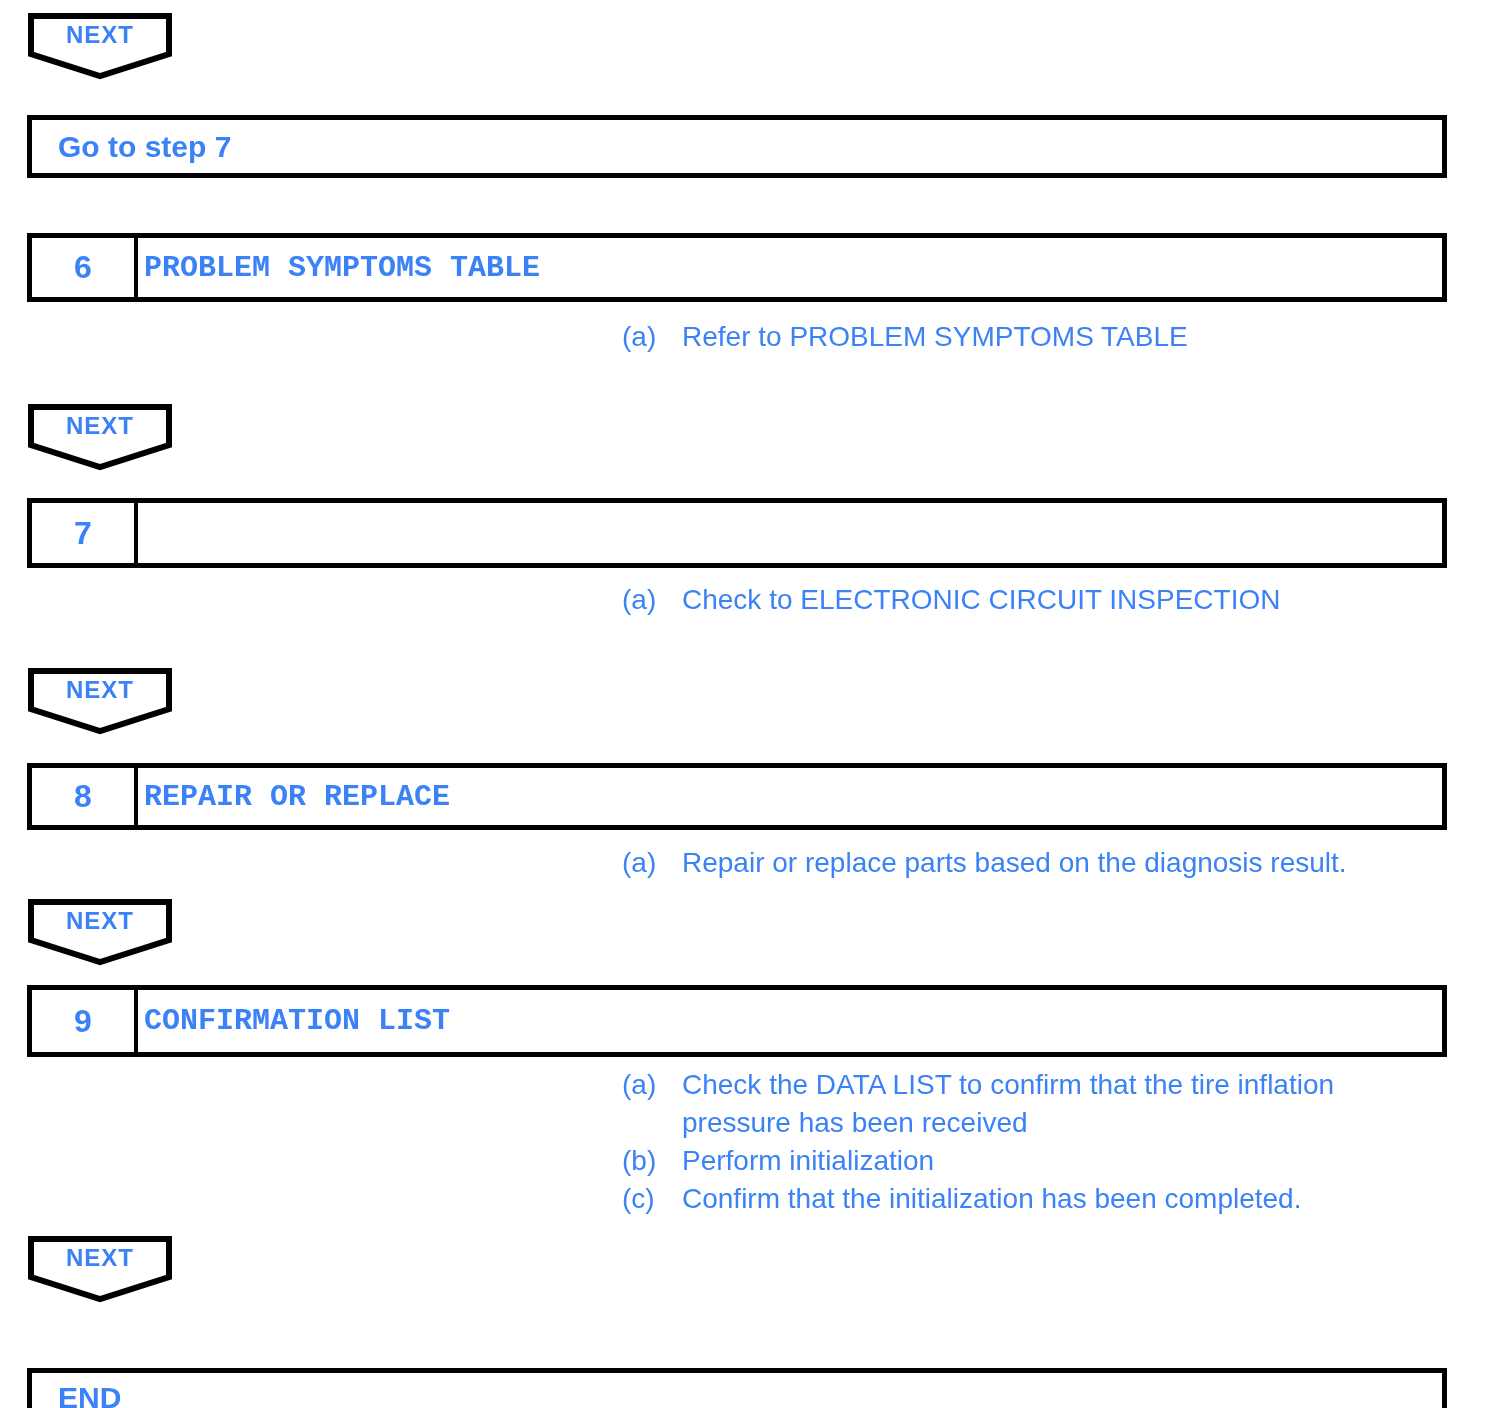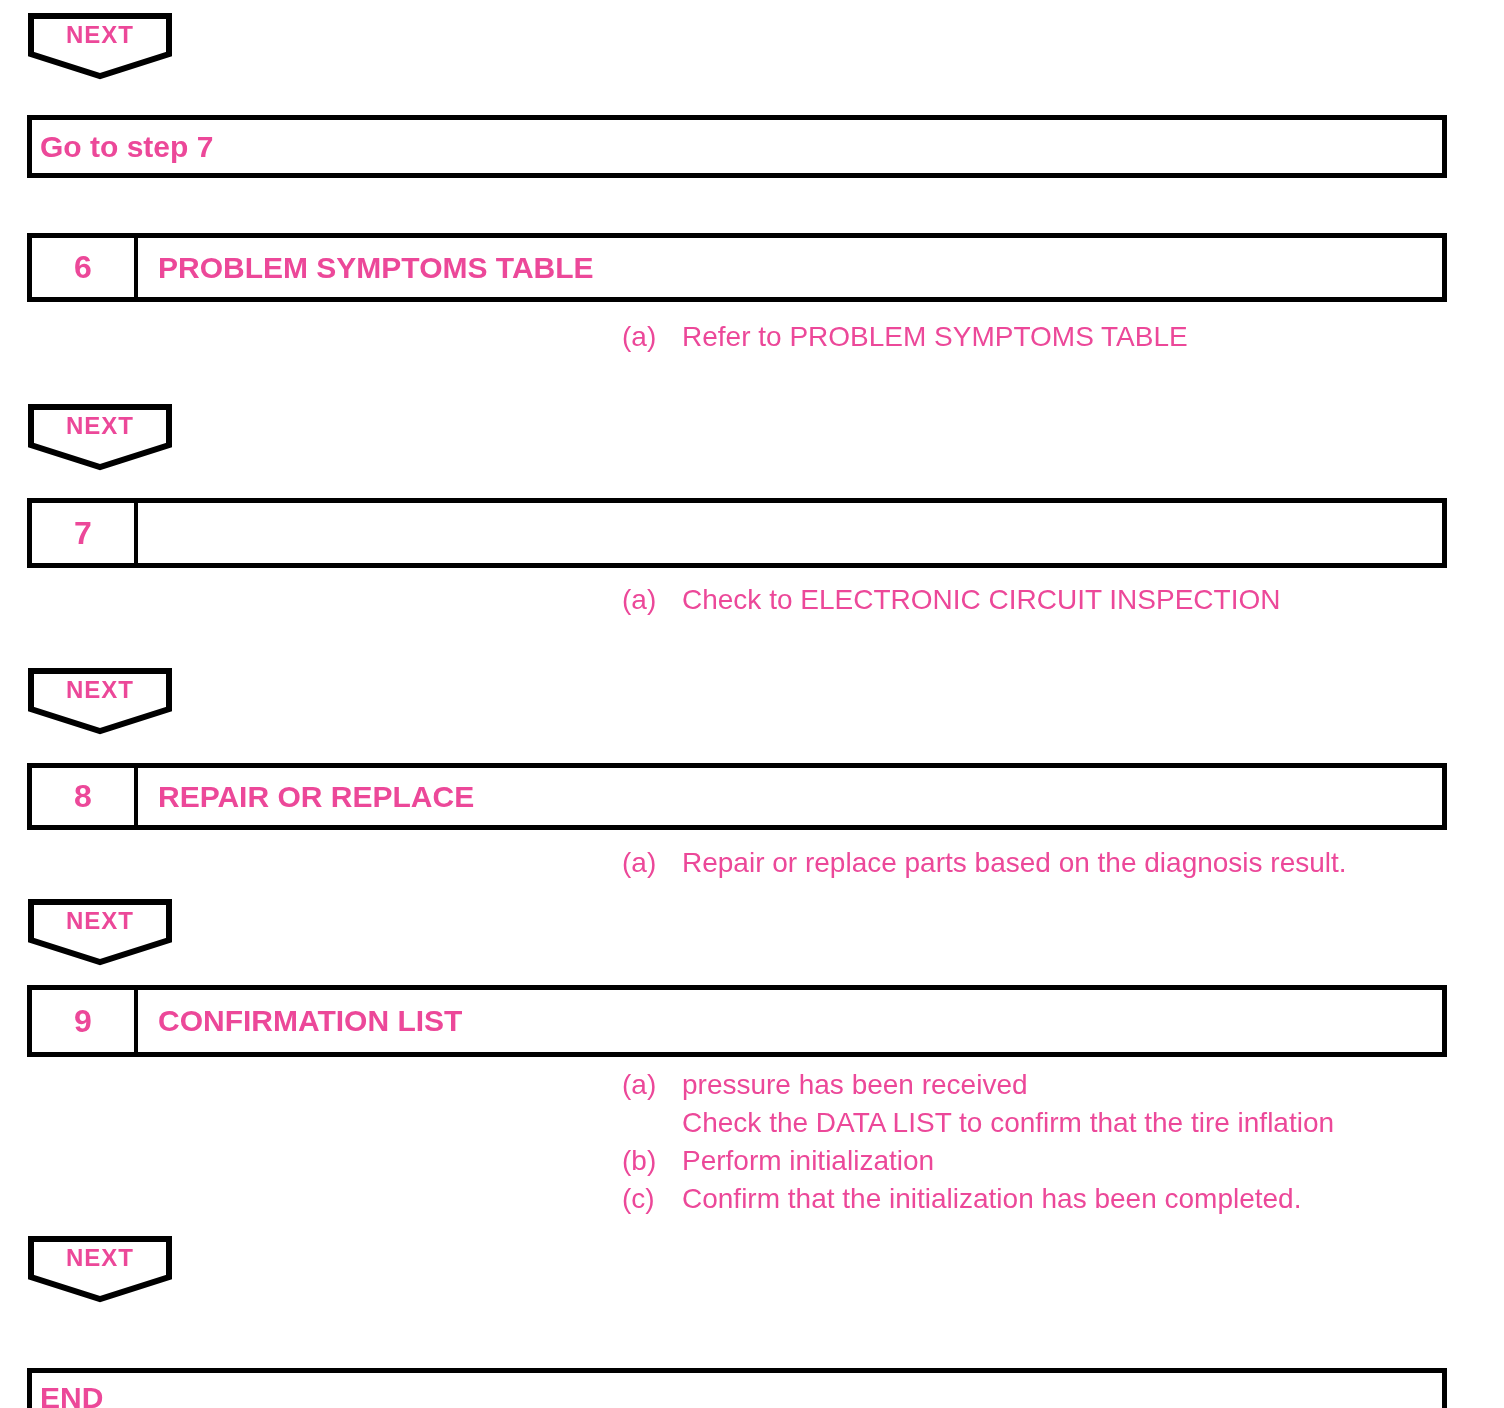--- a/index.html
+++ b/index.html
@@ -5,21 +5,21 @@
   html, body {
     margin: 0;
     padding: 0;
     background: #ffffff;
   }
   .canvas {
     position: relative;
     width: 1504px;
     height: 1408px;
     background: #ffffff;
-    color: #ec4899;
+    color: #3b82f6;
     font-family: "Liberation Sans", sans-serif;
   }
   
   .arrow {
     position: absolute;
     left: 27px;
     width: 146px;
     height: 68px;
   }
   .arrow svg {
@@ -42,21 +42,21 @@
   
   .wide-box {
     position: absolute;
     left: 27px;
     width: 1420px;
     border: 5px solid #000;
     box-sizing: border-box;
     background: #fff;
     display: flex;
     align-items: center;
-    padding-left: 8px;
+    padding-left: 26px;
     font-size: 30px;
     font-weight: bold;
   }
   
   .step-box {
     position: absolute;
     left: 27px;
     width: 1420px;
     border: 5px solid #000;
     box-sizing: border-box;
@@ -71,23 +71,24 @@
     display: flex;
     align-items: center;
     justify-content: center;
     font-size: 32px;
     font-weight: bold;
   }
   .step-title {
     flex: 1;
     display: flex;
     align-items: center;
-    padding-left: 20px;
+    padding-left: 6px;
     font-size: 30px;
     font-weight: bold;
+    font-family: Liberation Mono, monospace;
   }
   
   .substeps {
     position: absolute;
     left: 622px;
     font-size: 28px;
     line-height: 38px;
   }
   .substep {
     display: flex;
@@ -177,22 +178,22 @@
   </div>
 
   <div class="step-box" style="top:985px;height:72px">
     <div class="step-num">9</div>
     <div class="step-title">CONFIRMATION LIST</div>
   </div>
   <div class="substeps" style="top:1066px">
     <div class="substep">
       <div class="sub-label">(a)</div>
       <div class="sub-lines">
+        <div class="sub-line">Check the DATA LIST to confirm that the tire inflation</div>
         <div class="sub-line">pressure has been received</div>
-        <div class="sub-line">Check the DATA LIST to confirm that the tire inflation</div>
       </div>
     </div>
     <div class="substep">
       <div class="sub-label">(b)</div>
       <div class="sub-lines">
         <div class="sub-line">Perform initialization</div>
       </div>
     </div>
     <div class="substep">
       <div class="sub-label">(c)</div>

